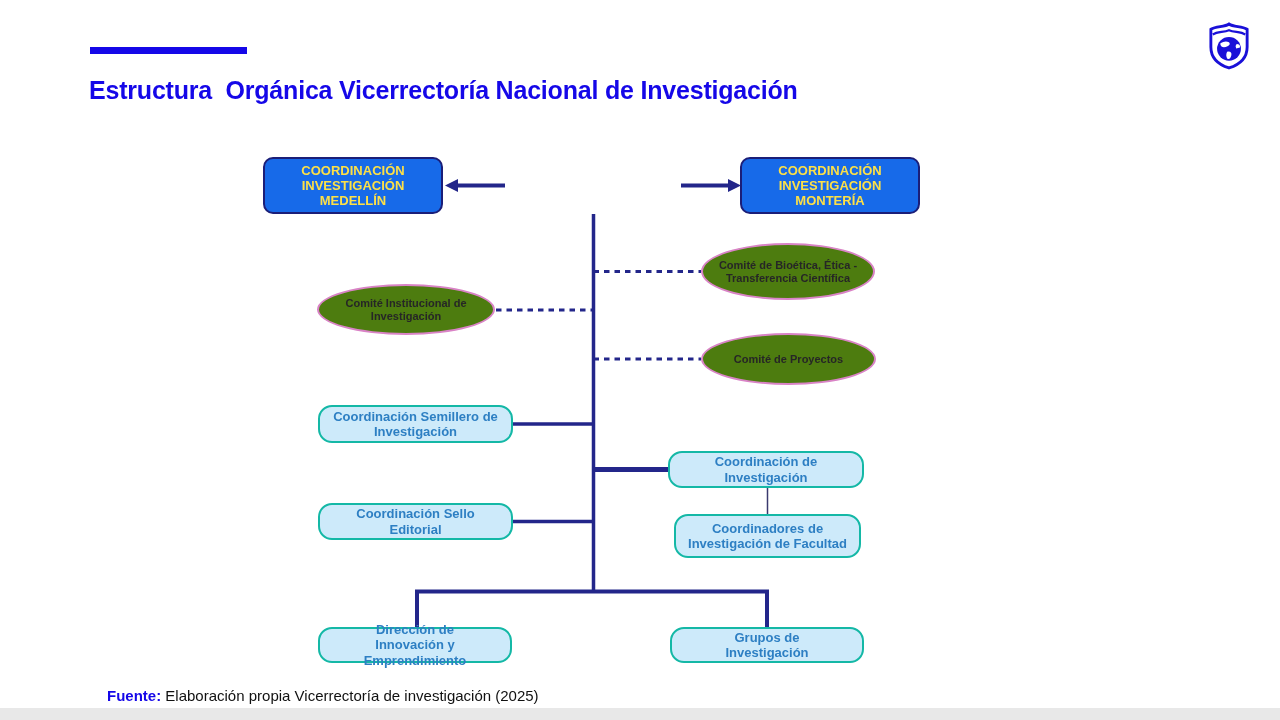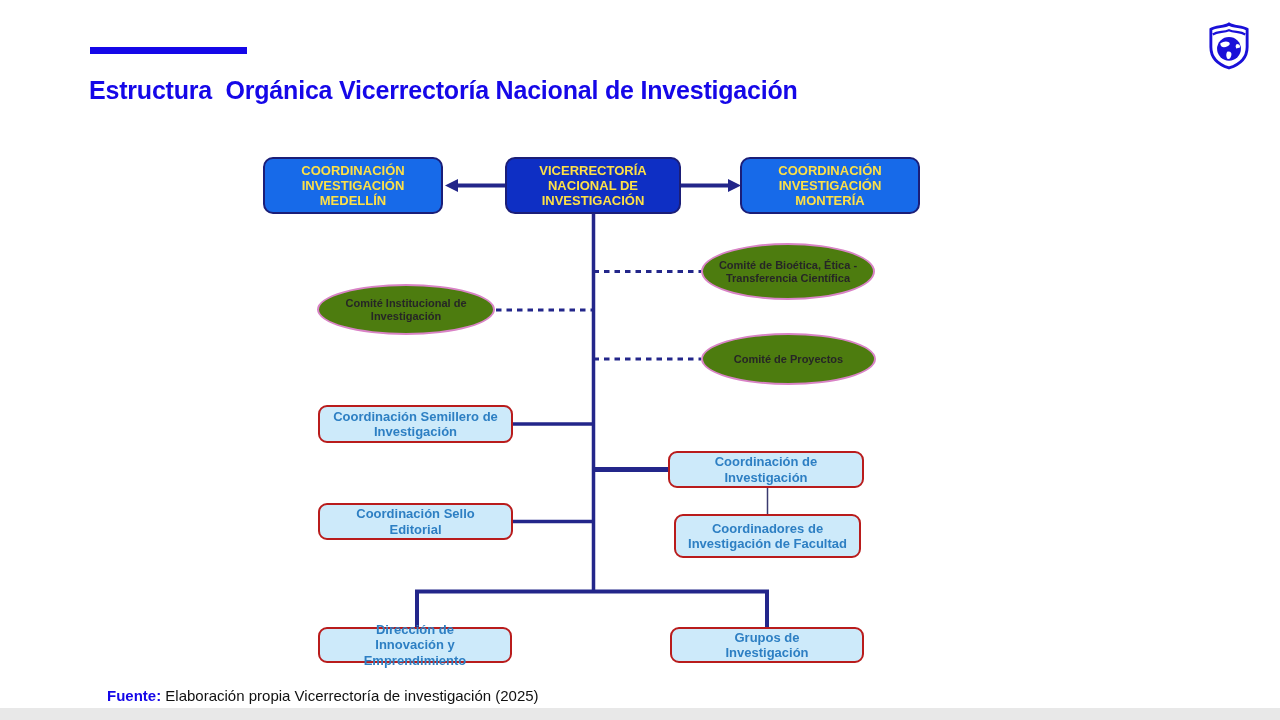--- a/index.html
+++ b/index.html
@@ -45,22 +45,22 @@
     border:2.5px solid #d983c6;
     border-radius:50%;
     color:#262626;font-weight:bold;font-size:11px;
     padding:0 14px;
   }
   .n-bioetica{left:701px;top:243px;width:174px;height:57px;}
   .n-institucional{left:317px;top:284px;width:178px;height:51px;}
   .n-proyectos{left:701px;top:333px;width:175px;height:52px;}
   .unit{
     background:#cdeafa;
-    border:2px solid #b91c1c;
-    border-radius:9px;
+    border:2px solid #14b8a6;
+    border-radius:14px;
     color:#2d7fc3;font-weight:bold;font-size:13px;
     padding:0 10px;
   }
   .n-semillero{left:318px;top:405px;width:195px;height:38px;}
   .n-coordinv{left:668px;top:451px;width:196px;height:37px;padding:0 16px;}
   .n-sello{left:318px;top:503px;width:195px;height:37px;padding:0 30px;}
   .n-coordinadores{left:674px;top:514px;width:187px;height:44px;padding:0 6px;}
   .n-innovacion{left:318px;top:627px;width:194px;height:36px;padding:0 24px;}
   .n-grupos{left:670px;top:627px;width:194px;height:36px;padding:0 40px;}
   
@@ -108,23 +108,20 @@
     <line x1="593.5" y1="469.5" x2="668" y2="469.5" stroke="#23268a" stroke-width="5"></line>
     <line x1="513" y1="521.5" x2="593.5" y2="521.5" stroke="#23268a" stroke-width="3.5"></line>
     <line x1="767.5" y1="488" x2="767.5" y2="514" stroke="#3a3a6e" stroke-width="1.5"></line>
 
     <path d="M417,627 L417,591.5 L767,591.5 L767,627" fill="none" stroke="#23268a" stroke-width="4"></path>
   </svg>
 
   <div class="node top-node n-medellin">
     <span>COORDINACIÓN INVESTIGACIÓN MEDELLÍN</span>
   </div>
-  <div class="node top-node root-node n-vicerrectoria">
-    <span>VICERRECTORÍA NACIONAL DE INVESTIGACIÓN</span>
-  </div>
   <div class="node top-node n-monteria">
     <span>COORDINACIÓN INVESTIGACIÓN MONTERÍA</span>
   </div>
 
   <div class="node committee n-bioetica">
     <span>Comité de Bioética, Ética - Transferencia Científica</span>
   </div>
   <div class="node committee n-institucional">
     <span>Comité Institucional de Investigación</span>
   </div>

